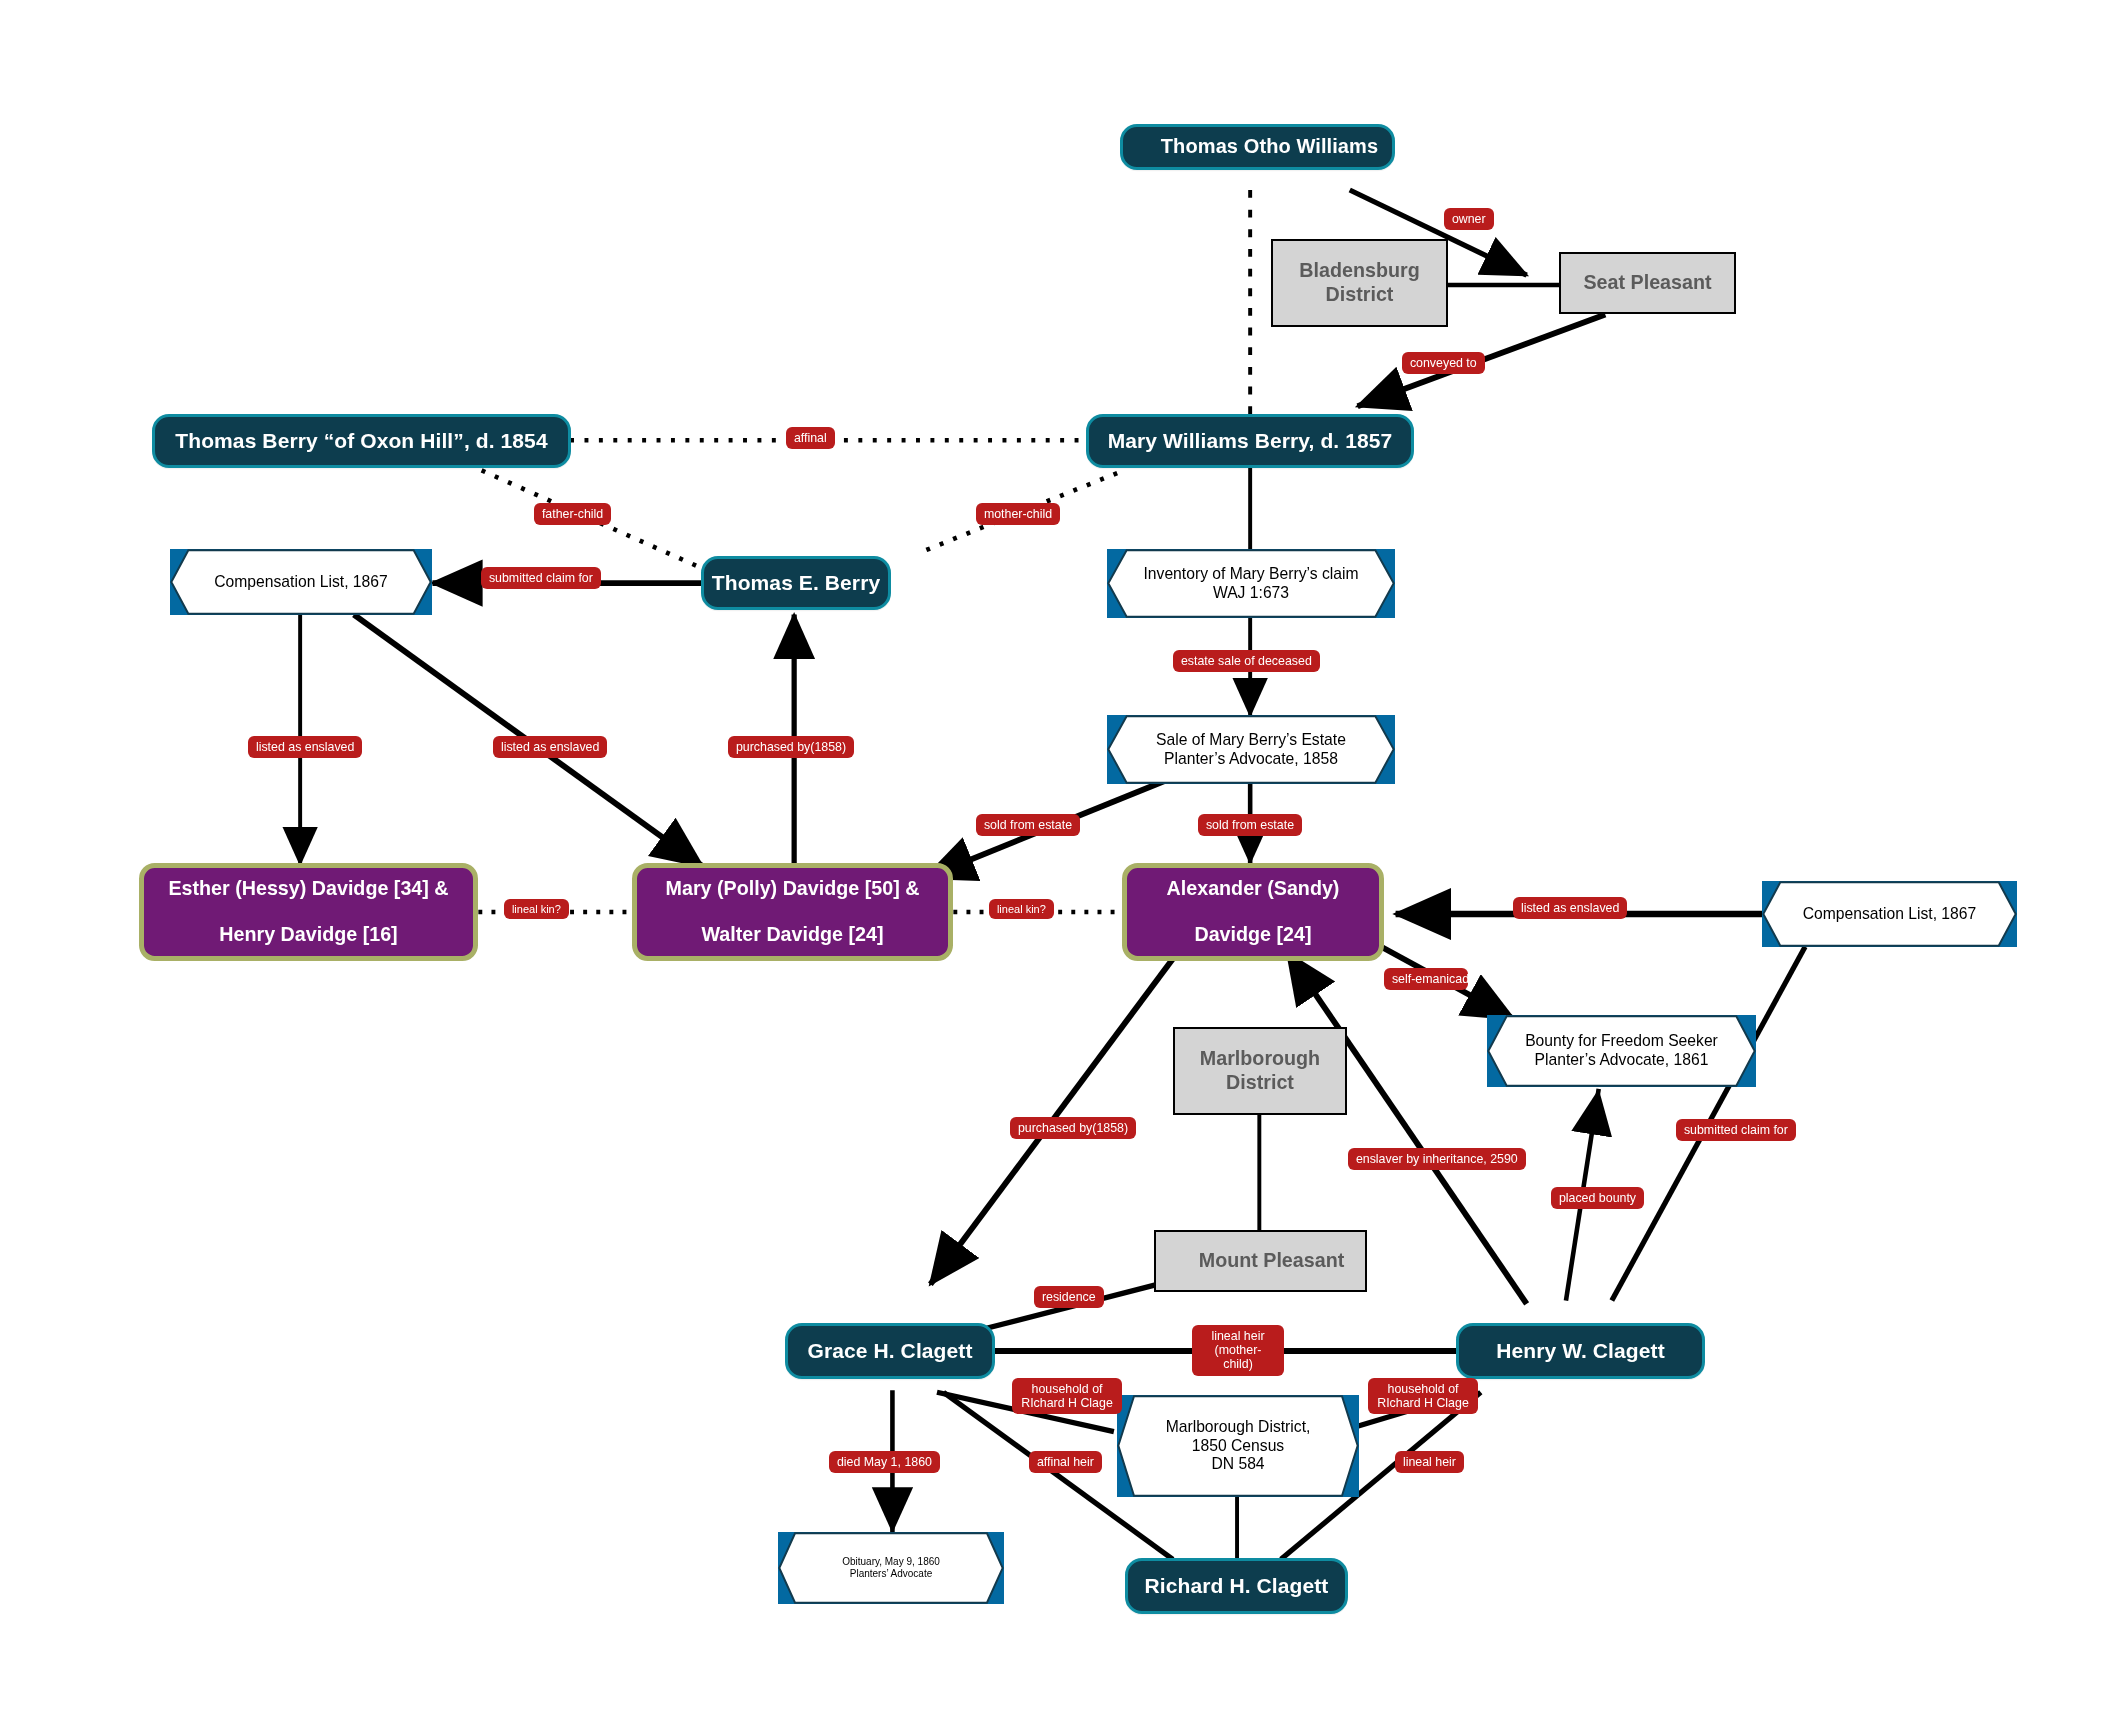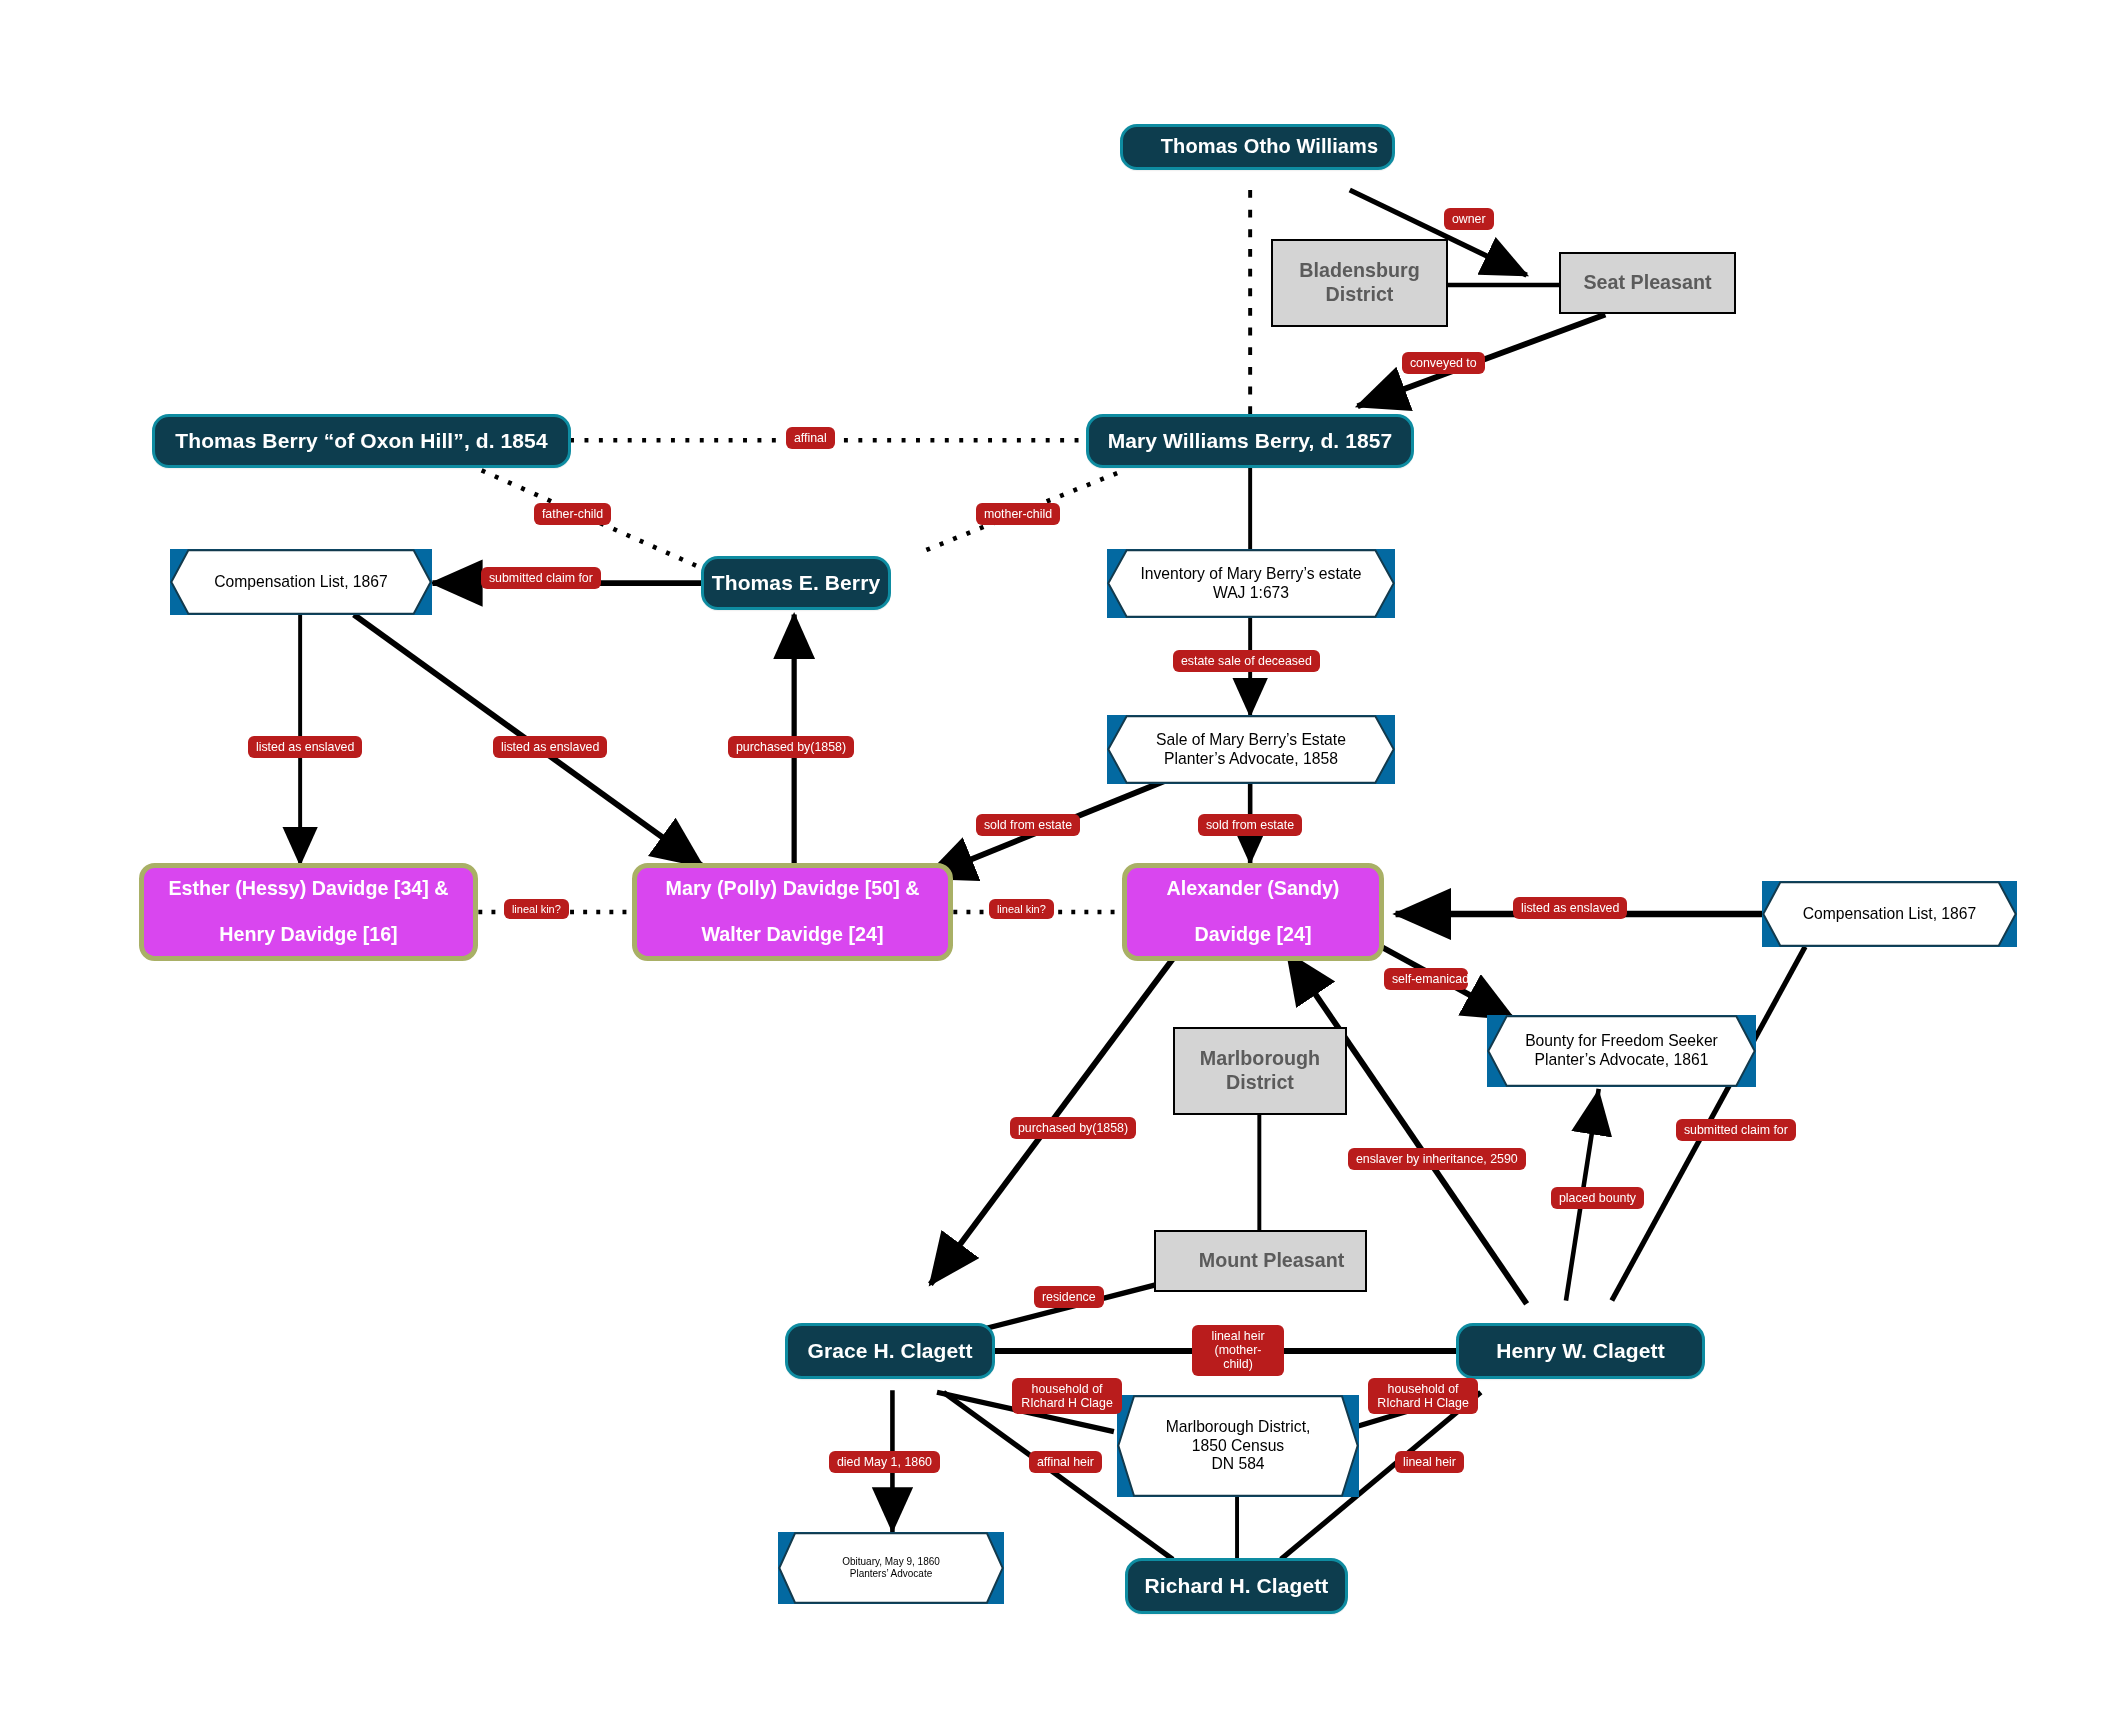--- a/index.html
+++ b/index.html
@@ -15,21 +15,21 @@
     border:3.3px solid #0e8ca1;
     border-radius:17px;
     color:#ffffff;
     font-weight:bold;
     letter-spacing:0.1px;
     line-height:1.18;
     box-shadow:0 1.3px 0 rgba(0,0,0,.05);
   }
   
   .enslaved{
-    background:#d946ef;
+    background:#701a75;
     border:5.9px solid #a9b066;
     border-radius:15.7px;
     color:#ffffff;
     font-weight:bold;
     line-height:1.2;
     gap:22px;
   }
   
   .place{
     background:#d4d4d4;
@@ -174,21 +174,21 @@
     <svg class="hexwrap" viewBox="0 0 400 100" preserveAspectRatio="none">
       <polygon points="28,2 372,2 398,50 372,98 28,98 2,50" fill="#fff" stroke="#123a4d" stroke-width="3"></polygon>
     </svg>
     <span class="txt">Compensation List, 1867</span>
   </div>
 
   <div class="node doc" style="left:1107px;top:549px;width:288px;height:69px;font-size:15.7px;flex-direction:column;">
     <svg class="hexwrap" viewBox="0 0 440 105" preserveAspectRatio="none">
       <polygon points="30,2 410,2 438,52 410,103 30,103 2,52" fill="#fff" stroke="#123a4d" stroke-width="3"></polygon>
     </svg>
-    <span class="txt">Inventory of Mary Berry’s estate</span>
+    <span class="txt">Inventory of Mary Berry’s claim</span>
     <span class="txt">WAJ 1:673</span>
   </div>
 
   <div class="node doc" style="left:1107px;top:715px;width:288px;height:69px;font-size:15.7px;flex-direction:column;">
     <svg class="hexwrap" viewBox="0 0 440 105" preserveAspectRatio="none">
       <polygon points="30,2 410,2 438,52 410,103 30,103 2,52" fill="#fff" stroke="#123a4d" stroke-width="3"></polygon>
     </svg>
     <span class="txt">Sale of Mary Berry’s Estate</span>
     <span class="txt">Planter’s Advocate, 1858</span>
   </div>

